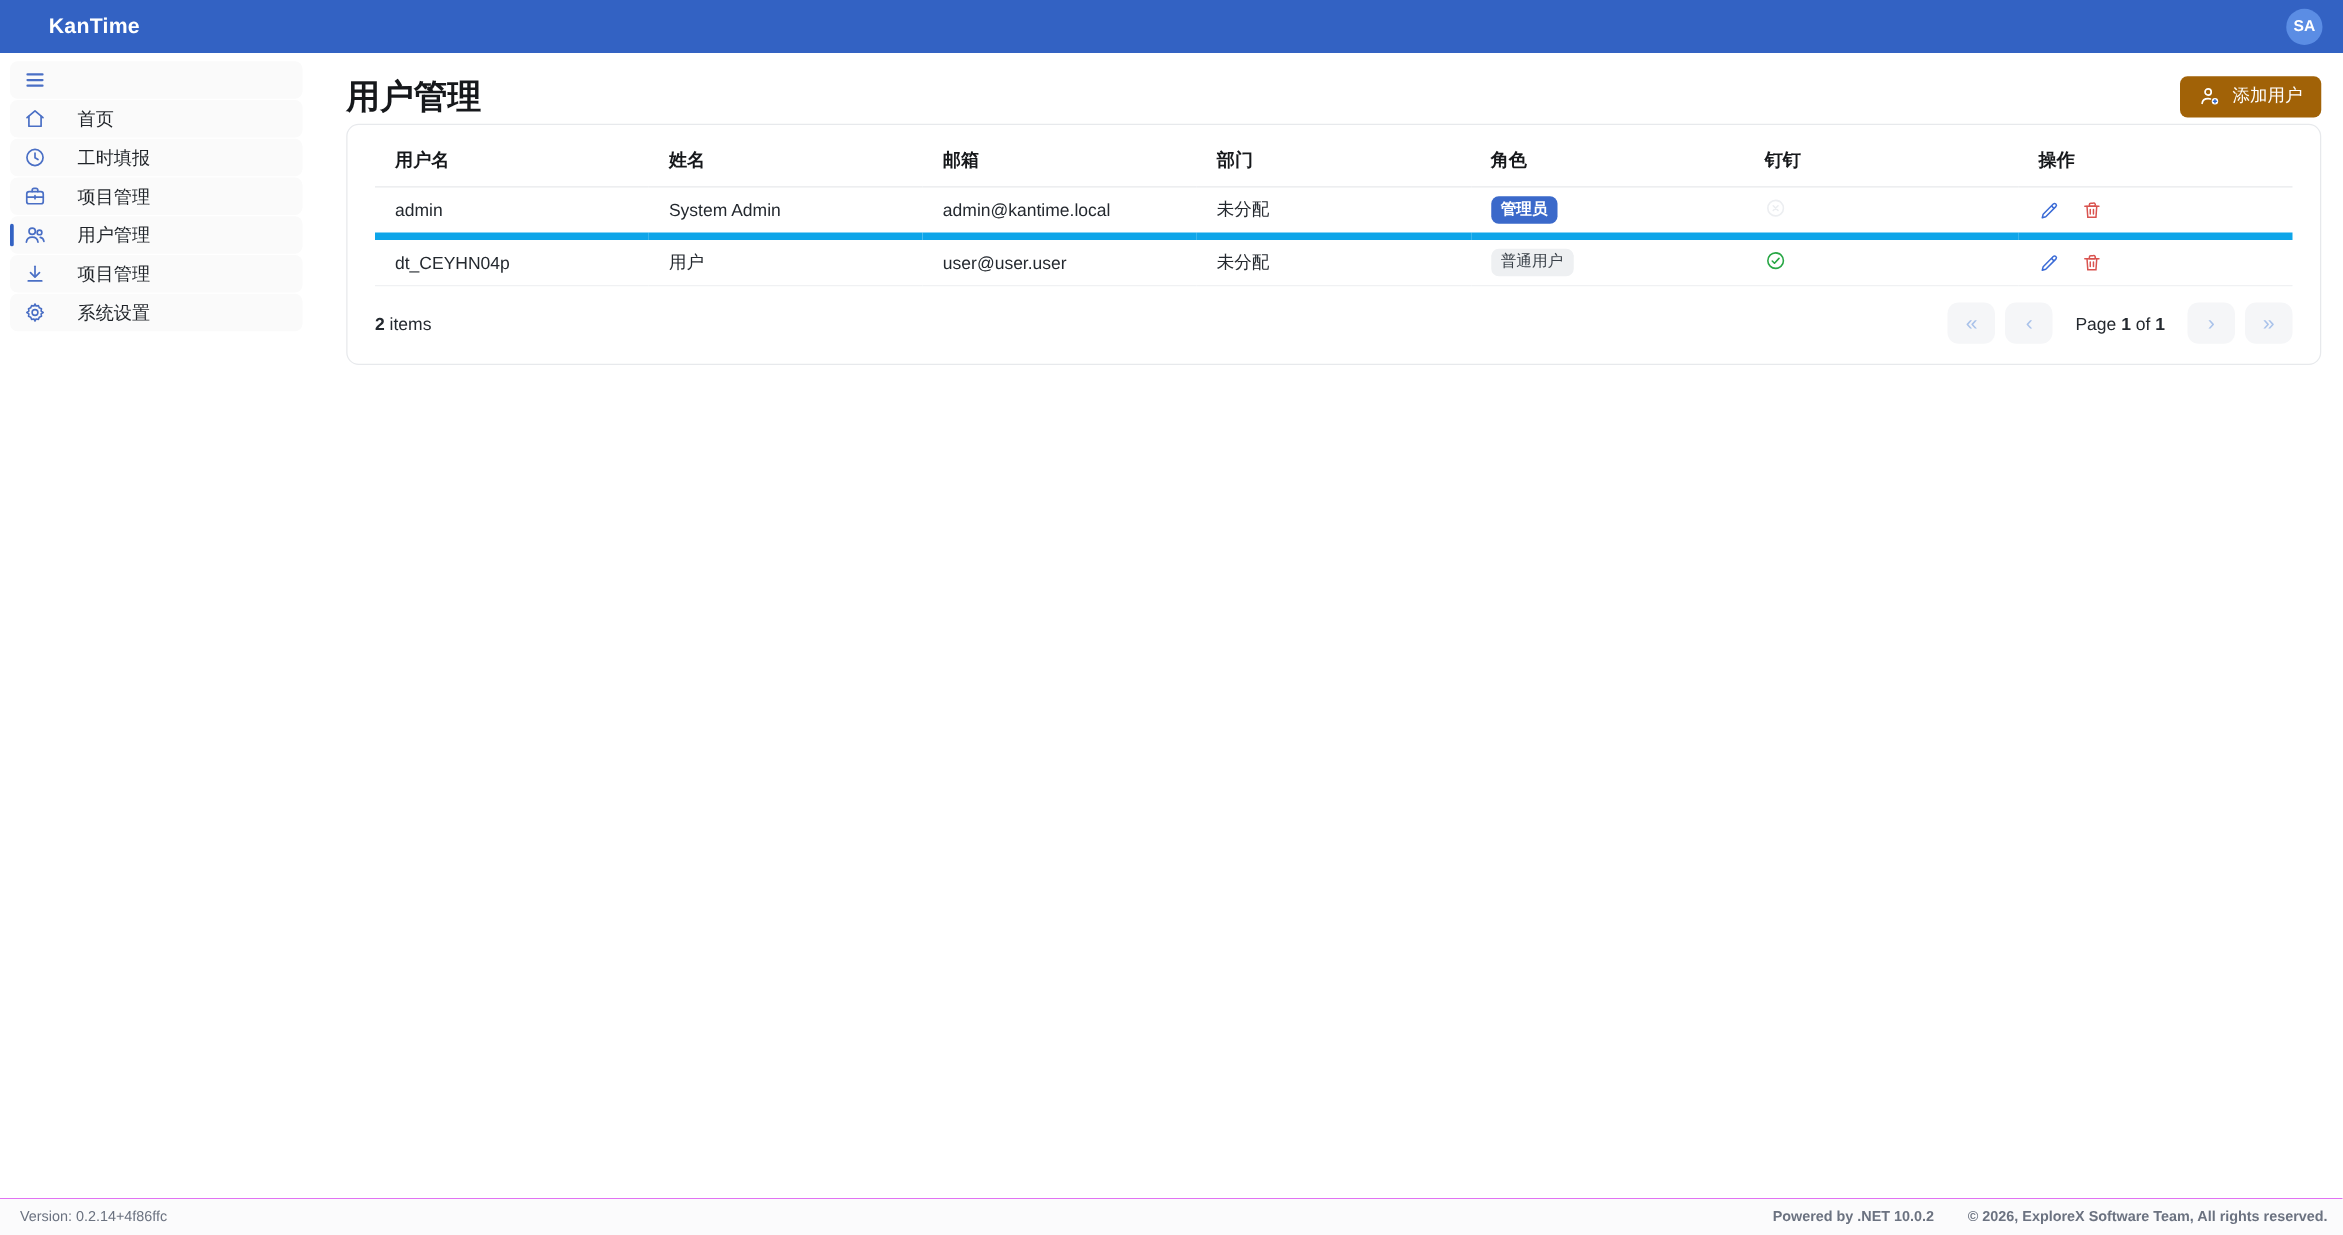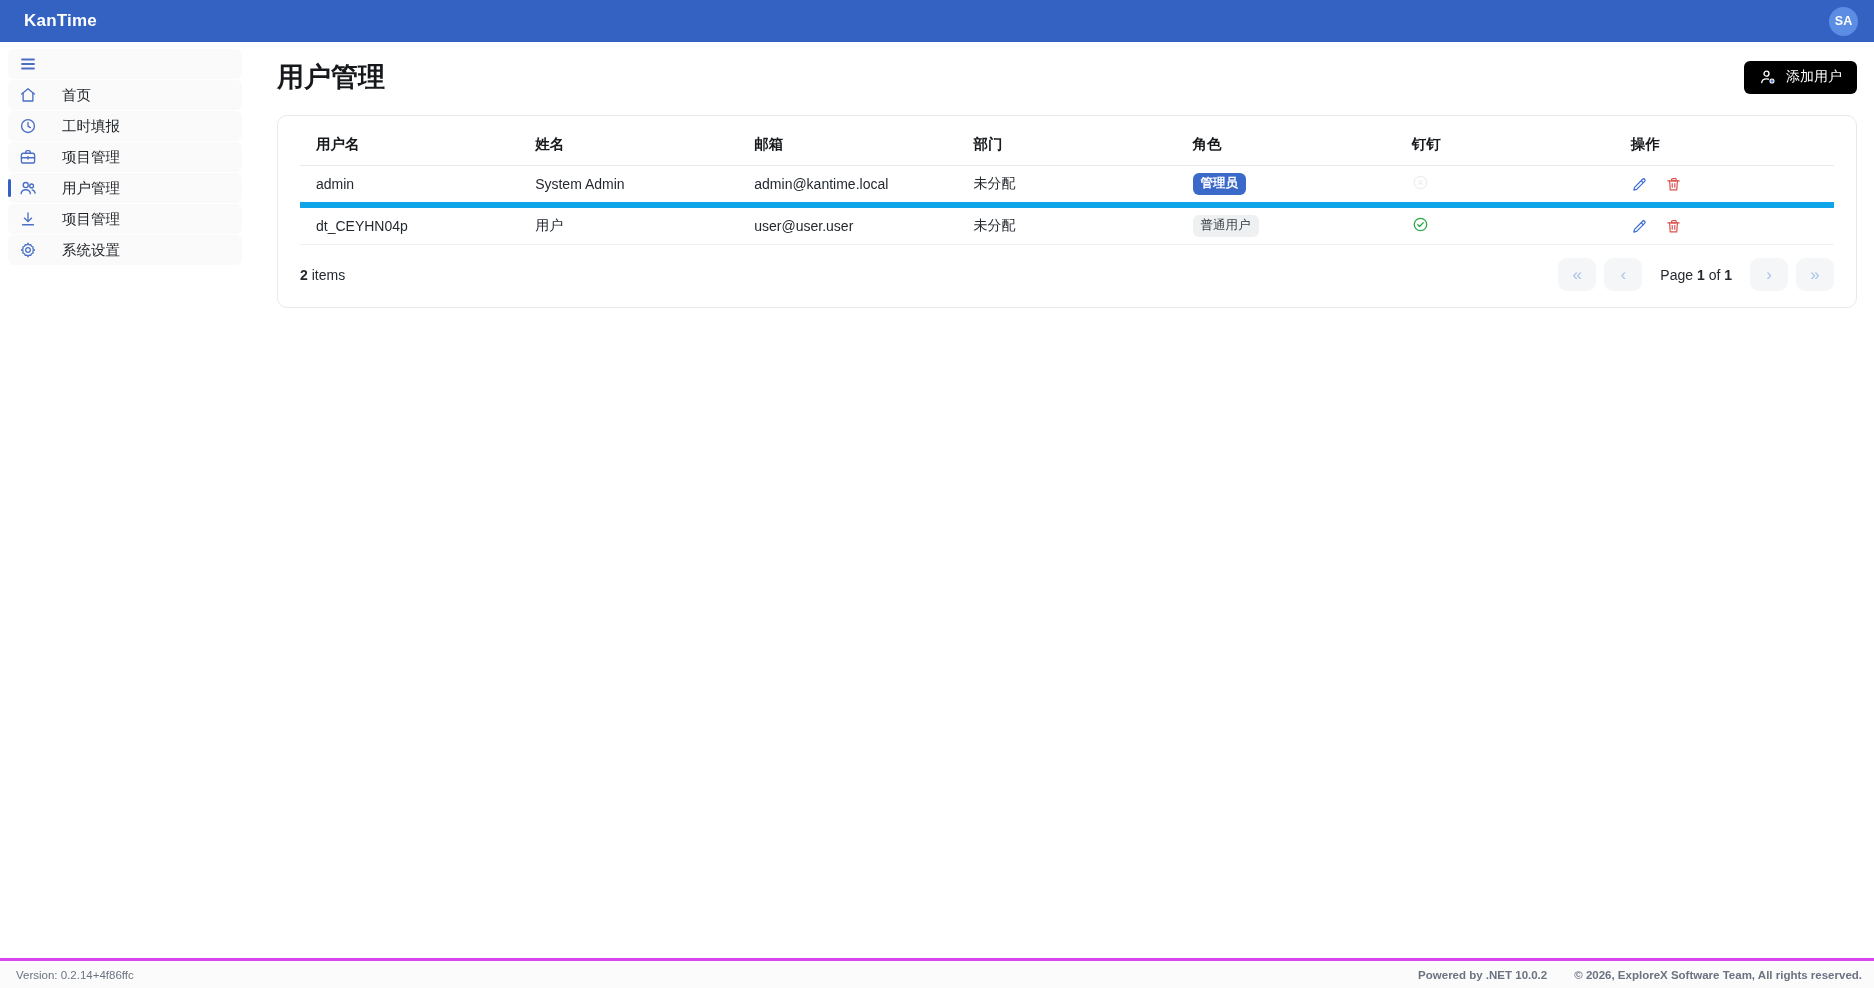--- a/index.html
+++ b/index.html
@@ -1,46 +1,46 @@
 <!DOCTYPE html>
 <html><head>
 <meta charset="utf-8">
 <style>
   * { margin: 0; padding: 0; box-sizing: border-box; }
   html, body { width: 1874px; height: 988px; background: #fff;
     font-family: "Liberation Sans", "DejaVu Sans", sans-serif; color: #1f2328; overflow: hidden; }
 
   
   .topbar { position: fixed; top: 0; left: 0; right: 0; height: 42px; background: #3362c3;
-    display: flex; align-items: center; justify-content: space-between; padding: 0 16px 0 24px; z-index: 10; }
+    display: flex; align-items: center; justify-content: space-between; padding: 0 16px 0 39px; z-index: 10; }
   .brand { color: #fff; font-weight: 700; font-size: 17px; letter-spacing: .2px; }
   .avatar { width: 29px; height: 29px; border-radius: 50%; background: #5b8de4; color: #fff;
     font-size: 12.5px; font-weight: 700; display: flex; align-items: center; justify-content: center; cursor: pointer; }
 
   
   .sidebar { position: fixed; top: 42px; left: 0; bottom: 30px; width: 250px; background: #fff; padding: 7px 8px; }
   .side-item { display: flex; align-items: center; gap: 25px; height: 30px; margin-bottom: 1px;
     background: #fafafa; border-radius: 6px; padding: 0 10px; position: relative; cursor: pointer;
     font-size: 14.5px; color: #1f2328; }
   .side-item .ico { width: 19px; height: 19px; display: flex; align-items: center; justify-content: center; flex: none; }
   .side-item svg { width: 18px; height: 18px; }
   .side-item.active::before { content: ""; position: absolute; left: 0; top: 6px; bottom: 6px;
     width: 3px; border-radius: 2px; background: #3362c3; }
   .side-item.hamburger { margin-bottom: 1px; }
 
   
   .main { position: absolute; top: 42px; left: 250px; right: 0; padding: 0 17px 0 27px; }
   .title-row { display: flex; align-items: center; justify-content: space-between; margin-top: 17px; }
   .page-title { font-size: 27px; font-weight: 700; color: #16181b; }
   .btn-add { display: inline-flex; align-items: center; gap: 9px; height: 33px; padding: 0 15px;
-    background: #000000; color: #fff; border: none; border-radius: 6px; font-size: 14px; cursor: pointer;
+    background: #a16207; color: #fff; border: none; border-radius: 6px; font-size: 14px; cursor: pointer;
     font-family: inherit; }
   .btn-add svg { width: 18px; height: 18px; }
 
-  .card { margin-top: 20px; background: #fff; border: 1px solid #e7e9ec; border-radius: 10px;
+  .card { margin-top: 4px; background: #fff; border: 1px solid #e7e9ec; border-radius: 10px;
     padding: 6px 22px 16px; }
   table { width: 100%; border-collapse: collapse; table-layout: fixed; }
   th { text-align: left; font-size: 14.5px; font-weight: 700; color: #16181b; padding: 13px 8px 11px 16px;
     border-bottom: 1px solid #e7e9ec; }
   td { font-size: 14px; color: #24292f; padding: 7px 8px 7px 16px; border-bottom: 6px solid #0ea5e9; height: 32px; }
   tr:last-child td { border-bottom: 1px solid #f0f1f3; }
 
   .badge { display: inline-block; font-size: 12.5px; padding: 3px 8px 4px; border-radius: 6px; line-height: 1.2; }
   .badge.admin { background: #3b69ca; color: #fff; font-weight: bold; }
   .badge.normal { background: #eef0f2; color: #3a4149; }
@@ -56,21 +56,21 @@
   .items-count b { font-weight: 700; }
   .pager { display: flex; align-items: center; gap: 8px; }
   .pg-btn { width: 38px; height: 33px; border: none; border-radius: 9px; background: #f5f6f8;
     color: #a9c2ea; font-size: 17px; cursor: pointer; display: flex; align-items: center; justify-content: center;
     font-family: inherit; }
   .page-info { font-size: 14px; color: #24292f; margin: 0 10px; }
   .page-info b { font-weight: 700; }
 
   
   .footer { position: fixed; left: 0; right: 0; bottom: 0; height: 30px; background: #fbfbfc;
-    border-top: 3px solid #d946ef; display: flex; align-items: center; justify-content: space-between;
+    border-top: 1px solid #d946ef; display: flex; align-items: center; justify-content: space-between;
     padding: 0 12px 0 16px; font-size: 11.5px; color: #6b7280; }
   .footer-right { display: flex; gap: 27px; font-weight: bold; }
 </style>
 </head>
 <body>
 
 <header class="topbar">
   <div class="brand">KanTime</div>
   <div class="avatar">SA</div>
 </header>

